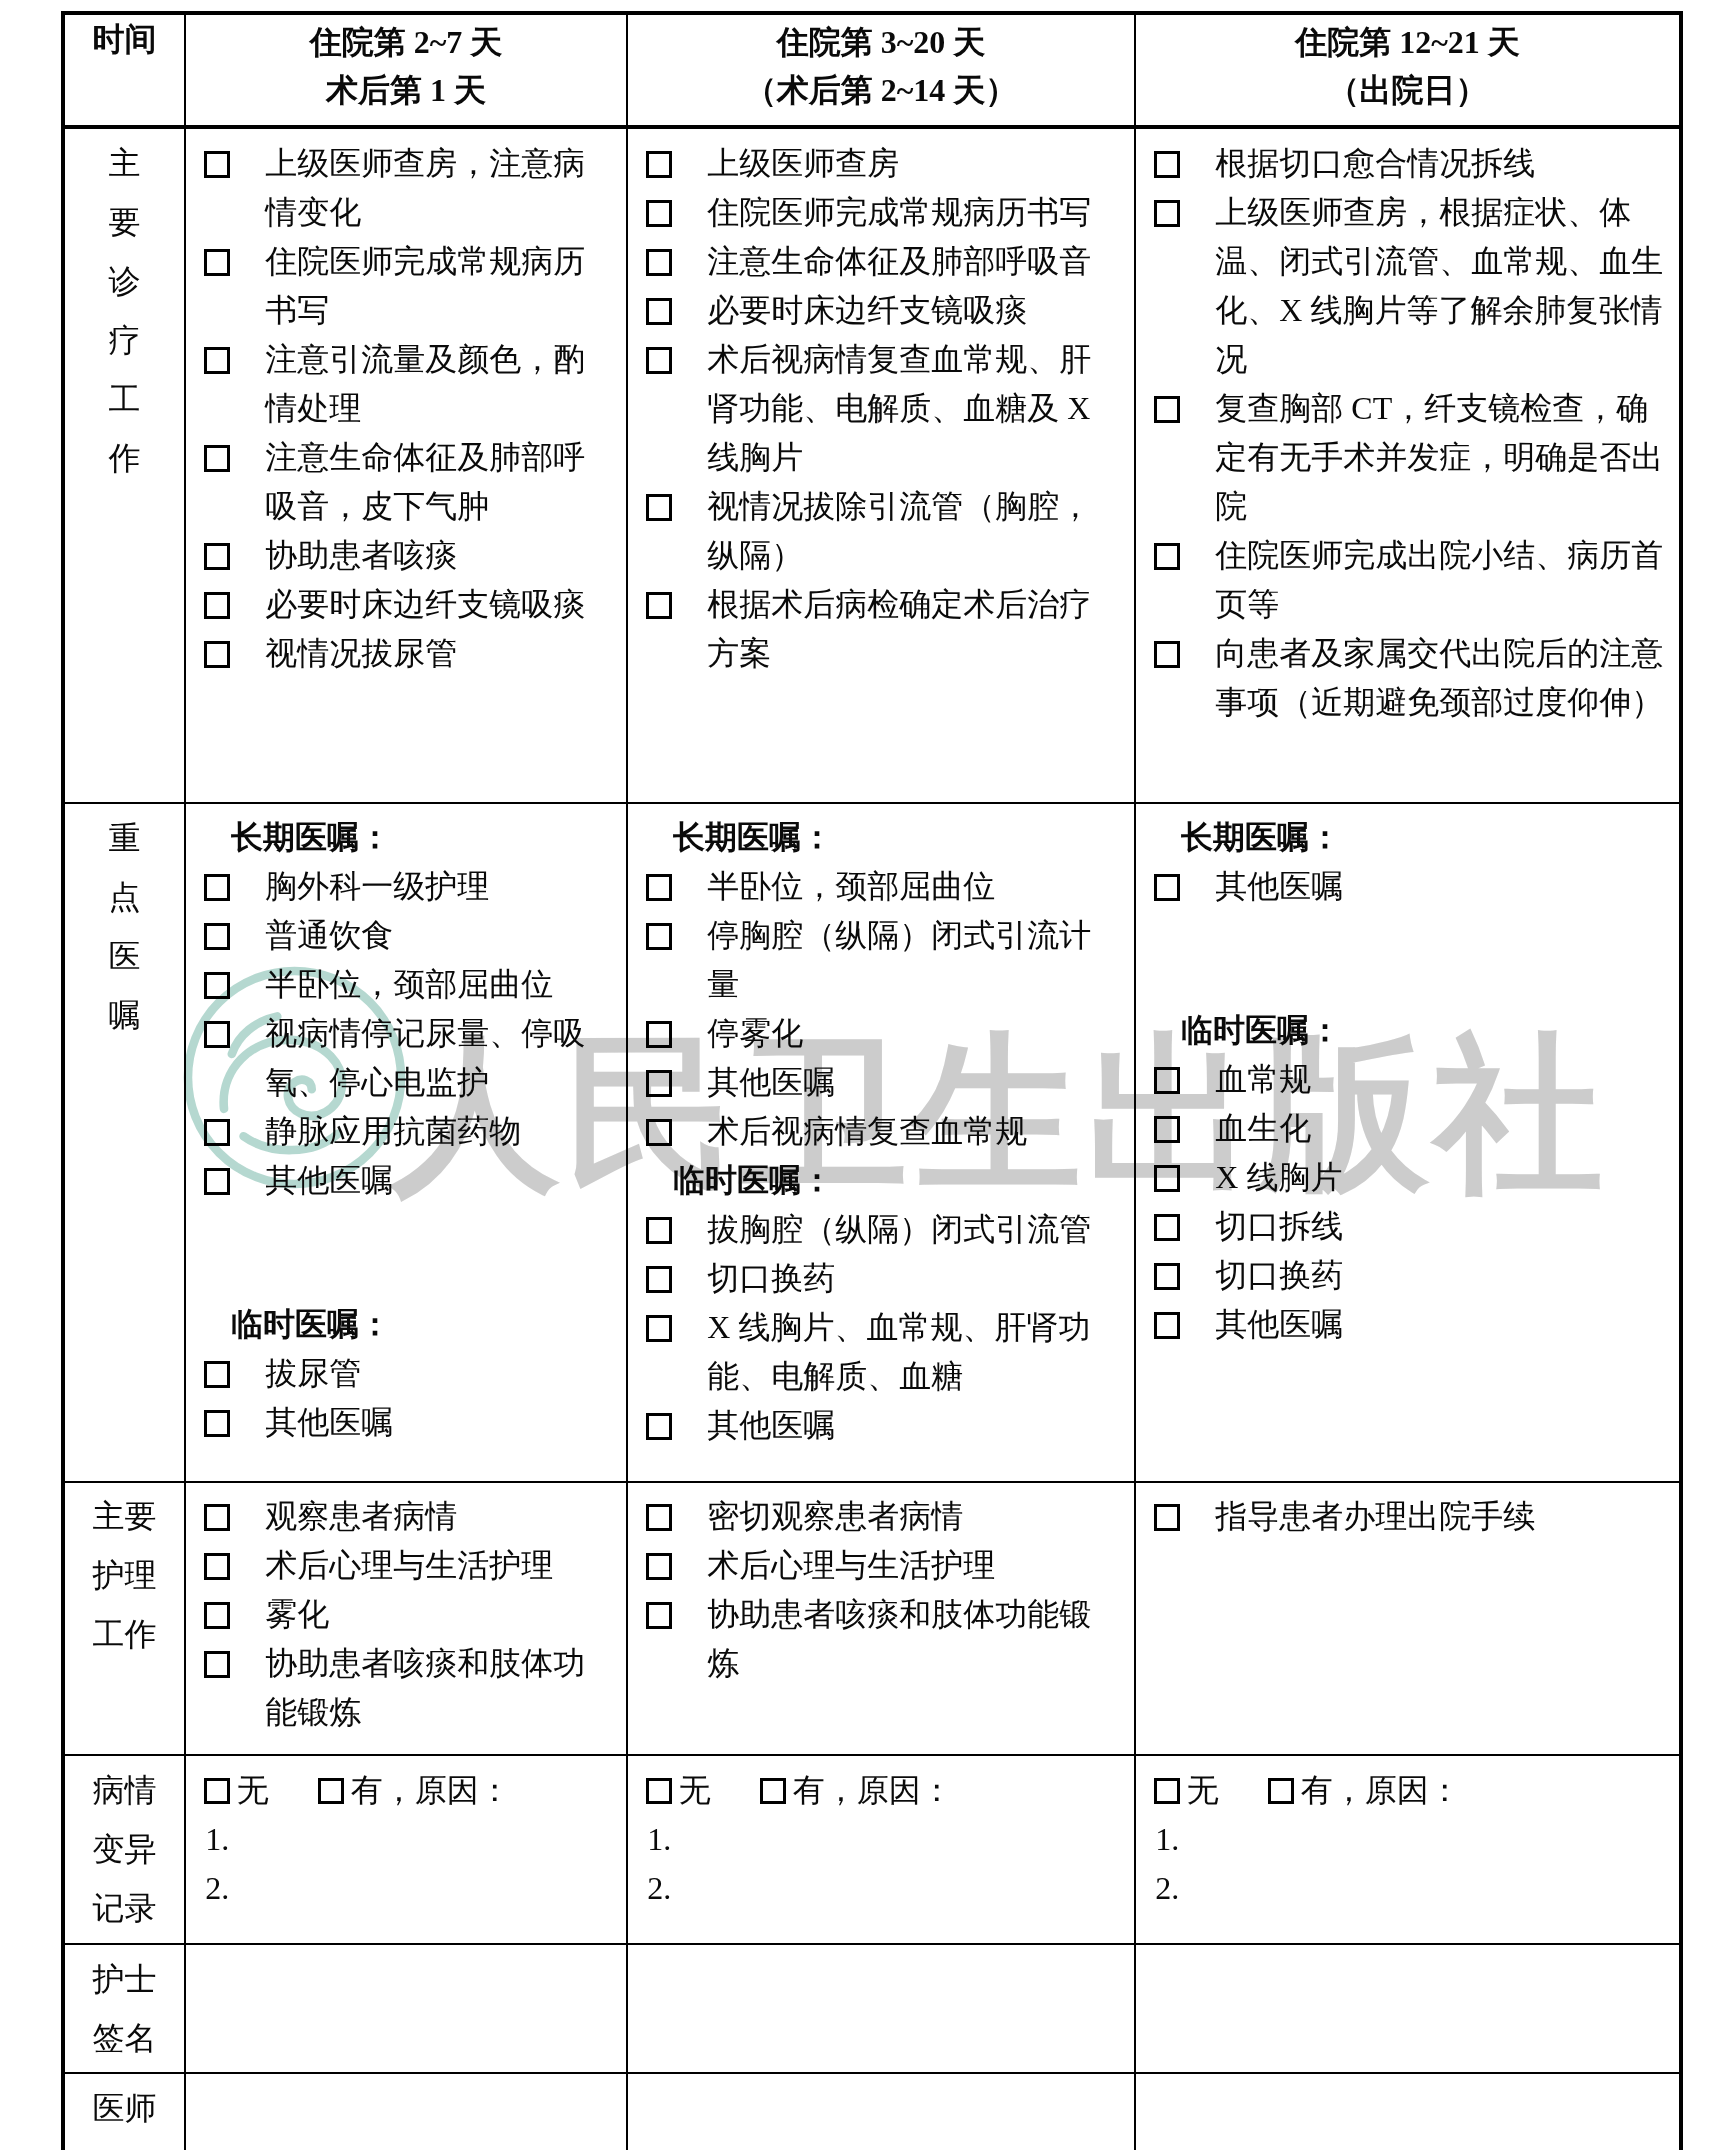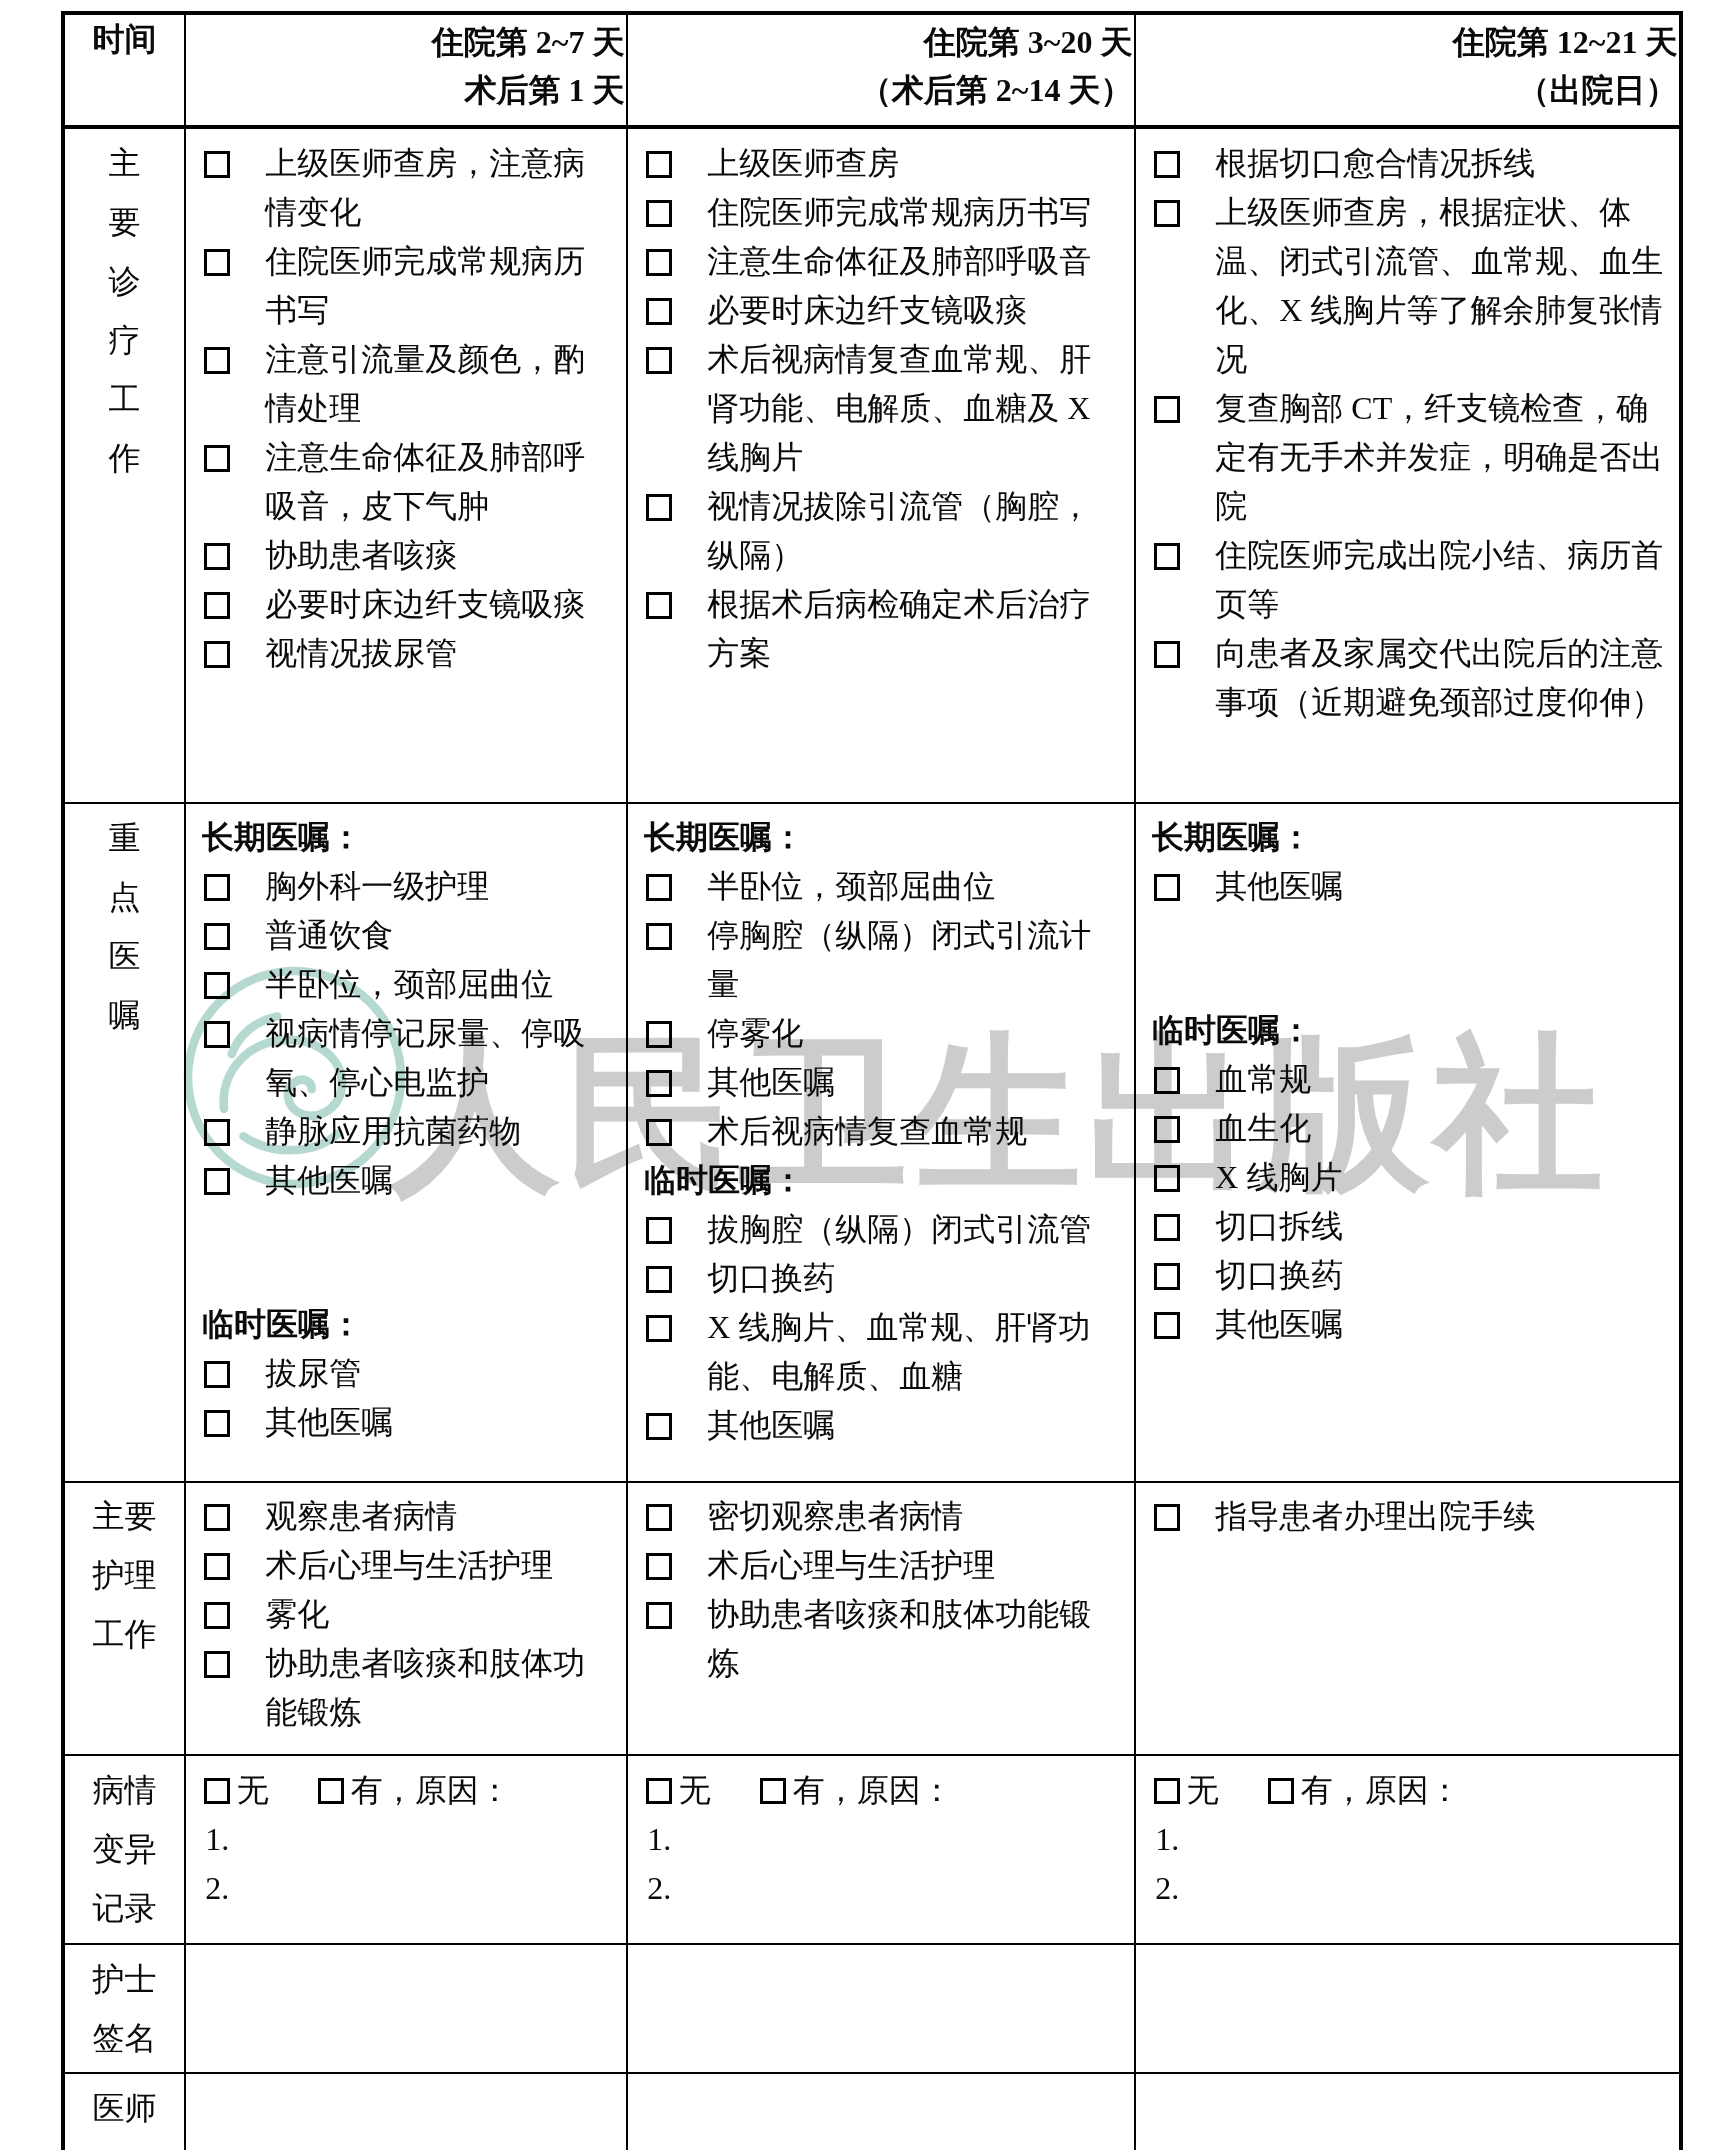--- a/index.html
+++ b/index.html
@@ -14,31 +14,31 @@
 
   
   table.cp{position:absolute;left:61px;top:11px;z-index:1;border-collapse:collapse;
            table-layout:fixed;width:1619px;background:transparent;}
   table.cp{border:4px solid #000;}
   table.cp td{border:2.4px solid #000;vertical-align:top;background:transparent;}
   tr.header-row td{border-bottom:4px solid #000;}
 
   td.label-cell{vertical-align:middle;text-align:center;font-size:32px;line-height:59px;
                 white-space:pre-line;padding:4.8px 1.6px;}
-  td.header-cell{vertical-align:middle;text-align:right;font-weight:bold;font-size:32px;
+  td.header-cell{vertical-align:middle;text-align:center;font-weight:bold;font-size:32px;
                  line-height:48px;white-space:pre-line;padding:3.2px 1.6px;}
   td.time-cell{vertical-align:middle;text-align:center;font-size:32px;padding:3.2px 1.6px;font-weight:bold;}
 
   td.content-cell{padding:9.5px 11px 0 16px;}
 
   .item{display:flex;align-items:flex-start;line-height:49px;font-size:32px;}
   .item .cb{flex:0 0 auto;width:20.7px;height:20.7px;border:3.2px solid #000;
             margin:12px 35px 0 1.6px;background:transparent;}
   .item .txt{flex:1 1 auto;}
-  .item.heading{font-weight:bold;}
+  .item.heading{font-weight:bold;margin-left:29px;}
   .item.gap{margin-top:95px;}
 
   .var-line{display:flex;align-items:flex-start;line-height:49px;font-size:32px;}
   .var-line .cb{flex:0 0 auto;width:20.7px;height:20.7px;border:3.2px solid #000;margin:12px 6.4px 0 1.6px;}
   .var-line .cb.second{margin-left:49px;}
   .var-num{line-height:49px;font-size:32px;padding-left:3.2px;}
 
   
   tr.r-header td{height:104px;}
   tr.r-diag td{height:663px;}

